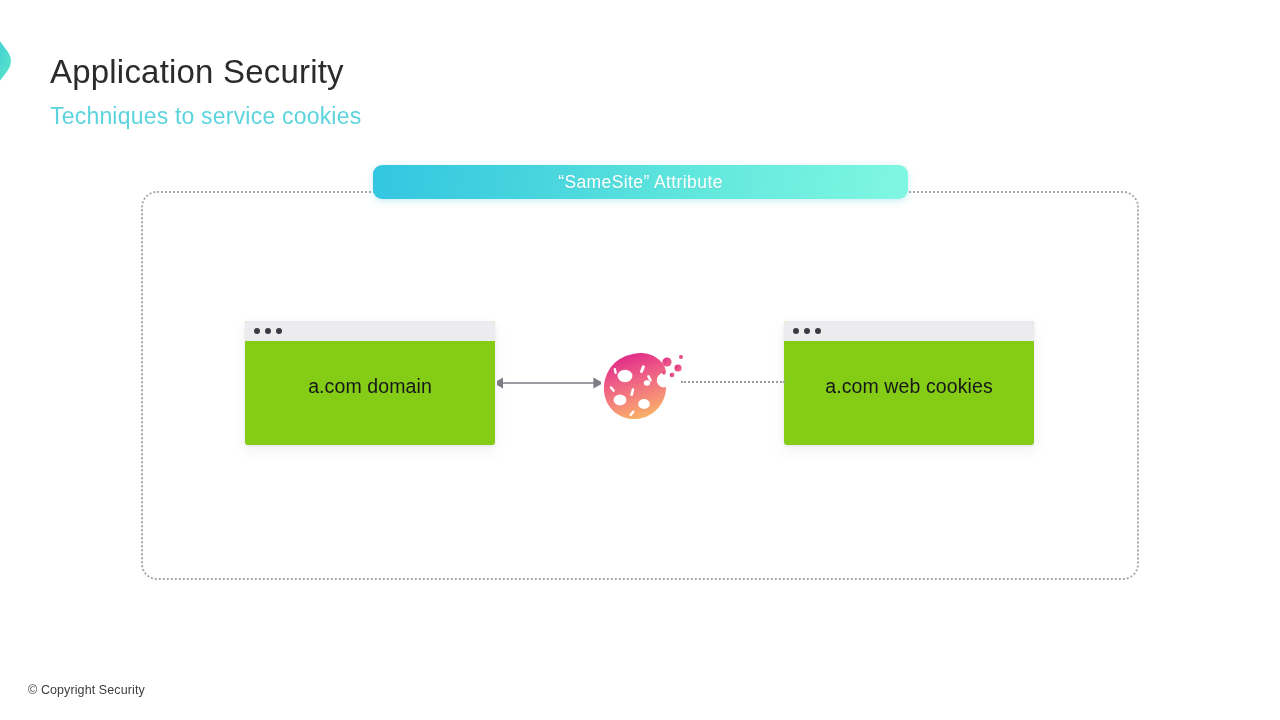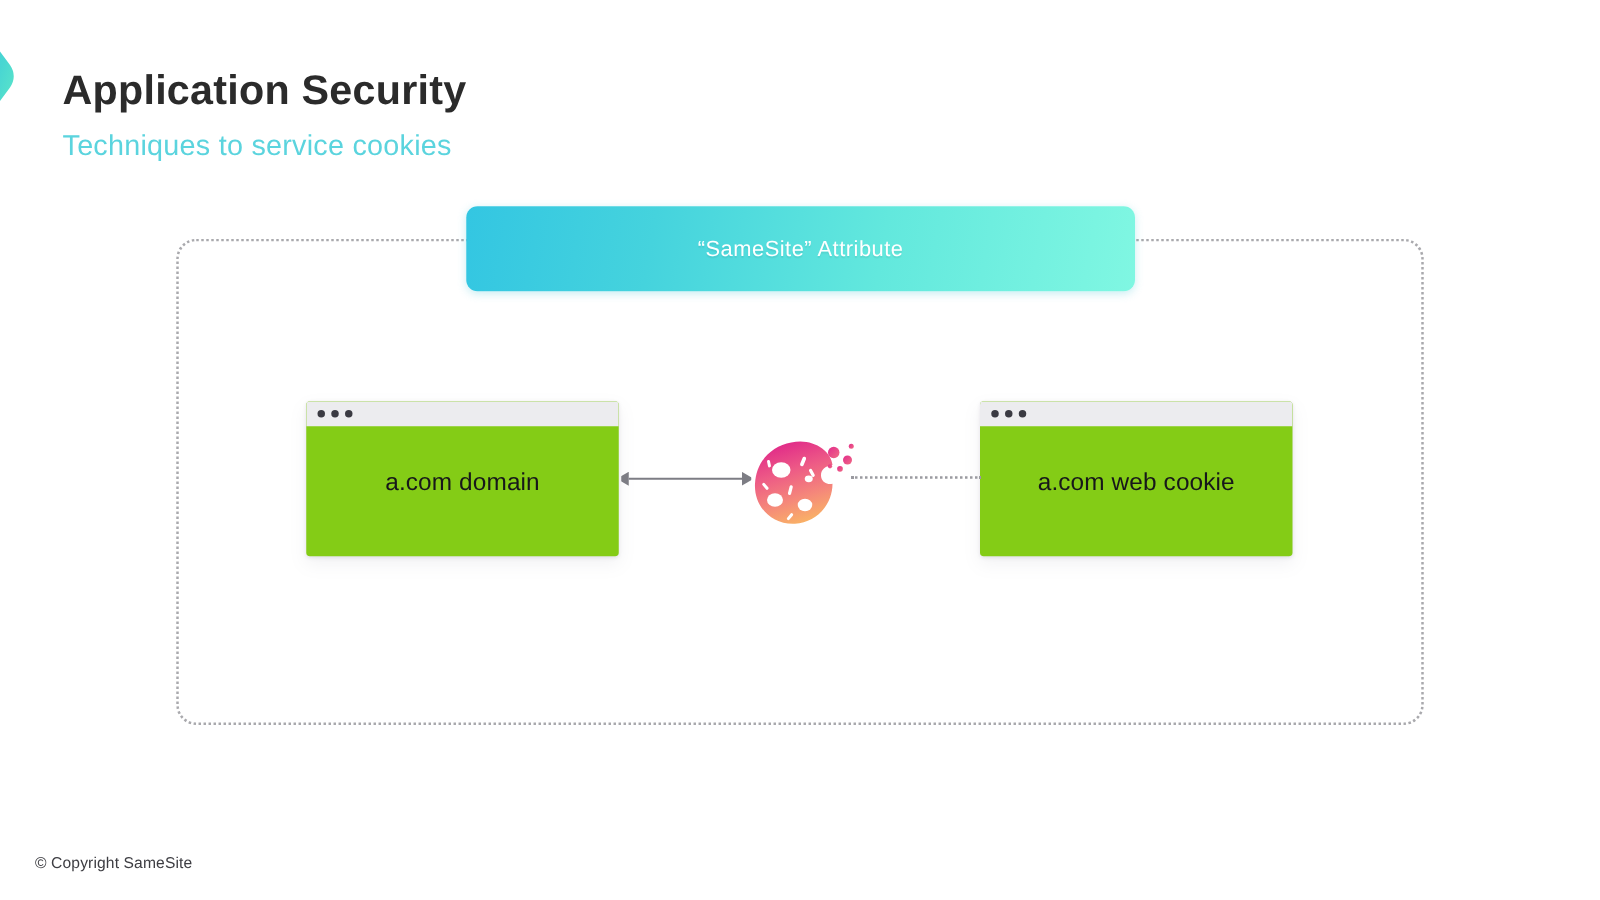--- a/index.html
+++ b/index.html
@@ -34,21 +34,21 @@
 
   
   .header {
     position: absolute;
     left: 50px;
     top: 52px;
     width: 800px;
   }
   .page-title {
     font-size: 33px;
-    font-weight: 700;
+    font-weight: 400;
     color: #2b2b2b;
     letter-spacing: 0.2px;
     line-height: 1.2;
   }
   .page-subtitle {
     margin-top: 11px;
     font-size: 23px;
     font-weight: 400;
     color: #5bd4de;
     letter-spacing: 0.2px;
@@ -66,21 +66,21 @@
     border-radius: 16px;
     background: transparent;
   }
 
   
   .banner {
     position: absolute;
     left: 373px;
     top: 165px;
     width: 535px;
-    height: 68px;
+    height: 34px;
     border-radius: 9px;
     background: linear-gradient(100deg, #33c6e2 0%, #45d3dd 28%, #62e8dd 62%, #80f7e2 100%);
     box-shadow: 0 2px 7px rgba(80, 200, 215, 0.30);
     display: flex;
     align-items: center;
     justify-content: center;
   }
   .banner-label {
     color: #ffffff;
     font-size: 17.5px;
@@ -219,21 +219,21 @@
     </div>
   </div>
 
   <div class="browser right">
     <div class="browser-titlebar">
       <span class="dot"></span>
       <span class="dot"></span>
       <span class="dot"></span>
     </div>
     <div class="browser-body">
-      <span class="browser-label">a.com web cookie</span>
+      <span class="browser-label">a.com web cookies</span>
     </div>
   </div>
 
   <div class="connector-solid">
     <svg width="104" height="14" viewBox="0 0 104 14" xmlns="http://www.w3.org/2000/svg">
       <defs>
         <marker id="arrowL" markerWidth="7" markerHeight="7" refX="6" refY="3.5" orient="auto" markerUnits="strokeWidth">
           <path d="M6,0 L0,3.5 L6,7 Z" fill="#7d7d84"></path>
         </marker>
         <marker id="arrowR" markerWidth="7" markerHeight="7" refX="1" refY="3.5" orient="auto" markerUnits="strokeWidth">
@@ -283,15 +283,15 @@
 
       <circle cx="72" cy="14" r="4.6" fill="url(#crumbGrad)"></circle>
       <circle cx="83" cy="20" r="3.6" fill="url(#crumbGrad)"></circle>
       <circle cx="77" cy="27" r="2.3" fill="url(#crumbGrad)"></circle>
       <circle cx="86" cy="9" r="2.0" fill="url(#crumbGrad)"></circle>
       <circle cx="69" cy="25" r="1.7" fill="url(#crumbGrad)"></circle>
     </svg>
   </div>
 
 
-  <div class="footer-copyright">© Copyright SameSite</div>
+  <div class="footer-copyright">© Copyright Security</div>
 
 </div>
 
 </body></html>

